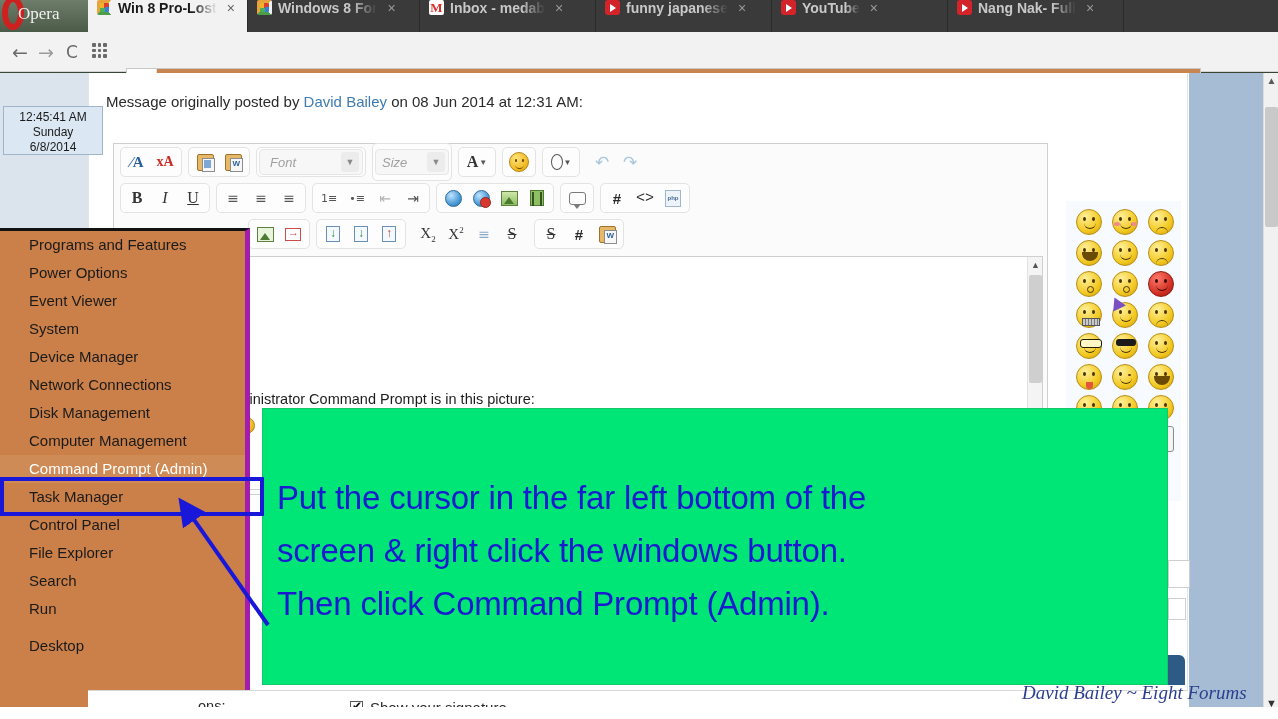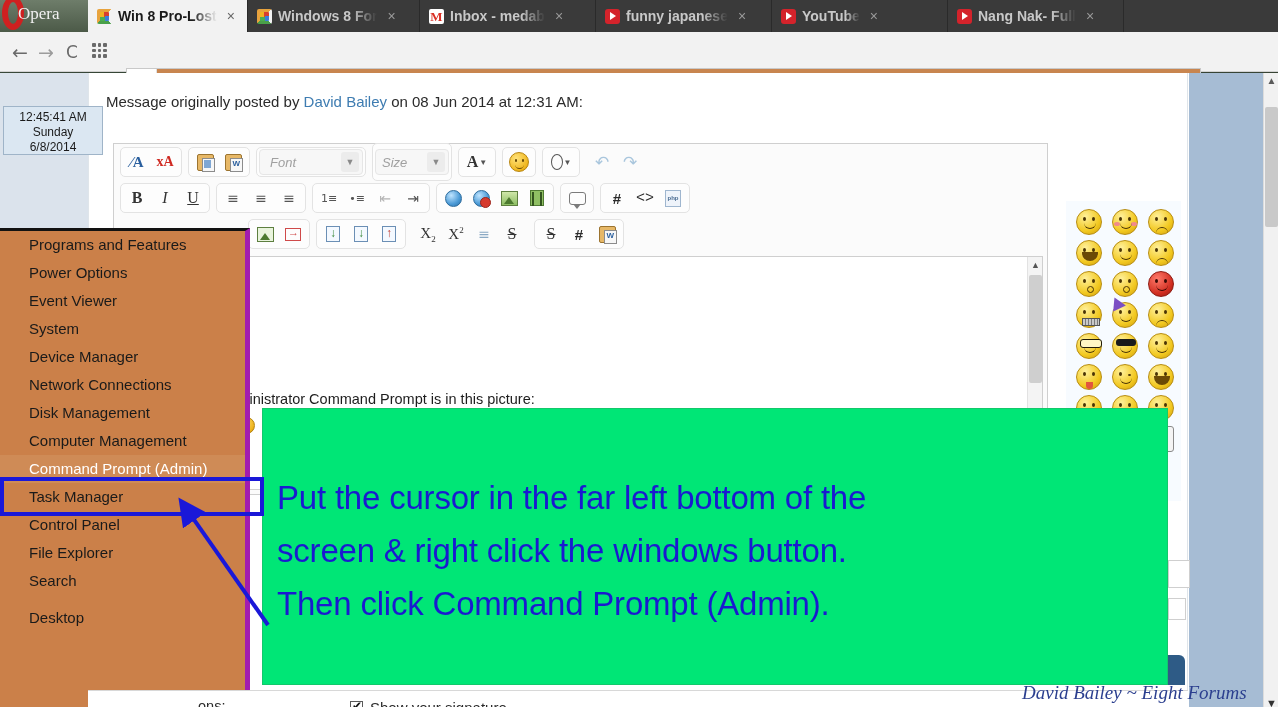--- a/index.html
+++ b/index.html
@@ -31,21 +31,21 @@
   .opera-chunk .o-logo {
     position:absolute; left:2px; top:-4px; width:22px; height:34px;
     border-radius:50%; border:6px solid #cf2020; background:transparent;
   }
   .opera-chunk .o-label {
     position:absolute; left:18px; top:4px; font-size:17px; color:#f0f0f0;
     font-family:"Liberation Serif", serif;
   }
   .tabs-wrap { position:absolute; left:88px; top:0; height:32px; display:flex; }
   .tab {
-    position:relative; height:32px; display:flex; align-items:center;
+    position:relative; height:32px; display:flex; 
     padding:0 8px 0 9px; min-width:0;
     background:#3a3a3a; color:#c8c8c8;
     border-right:1px solid #2a2a2a;
     font-size:14px; font-weight:bold;
     white-space:nowrap; overflow:hidden;
   }
   .tab.active { background:#f2f2f2; color:#1a1a1a; }
   .tab .fav {
     width:15px; height:15px; flex:0 0 15px; margin-right:6px; border-radius:2px;
     position:relative; overflow:hidden;
@@ -828,20 +828,21 @@
     <div class="wm-item">System</div>
     <div class="wm-item">Device Manager</div>
     <div class="wm-item">Network Connections</div>
     <div class="wm-item">Disk Management</div>
     <div class="wm-item">Computer Management</div>
     <div class="wm-item sel">Command Prompt (Admin)</div>
     <div class="wm-item">Task Manager</div>
     <div class="wm-item">Control Panel</div>
     <div class="wm-item">File Explorer</div>
     <div class="wm-item">Search</div>
+    <div class="wm-item">Run</div>
     <div class="wm-sep"></div>
     <div class="wm-item">Desktop</div>
     <div class="wm-bottombar"></div>
   </div>
 
   <div class="wm-highlight"></div>
 
   <svg class="callout-arrow" viewBox="0 0 180 160">
     <defs>
       <marker id="ahead" markerWidth="7" markerHeight="7" refX="5" refY="3.5" orient="auto">

